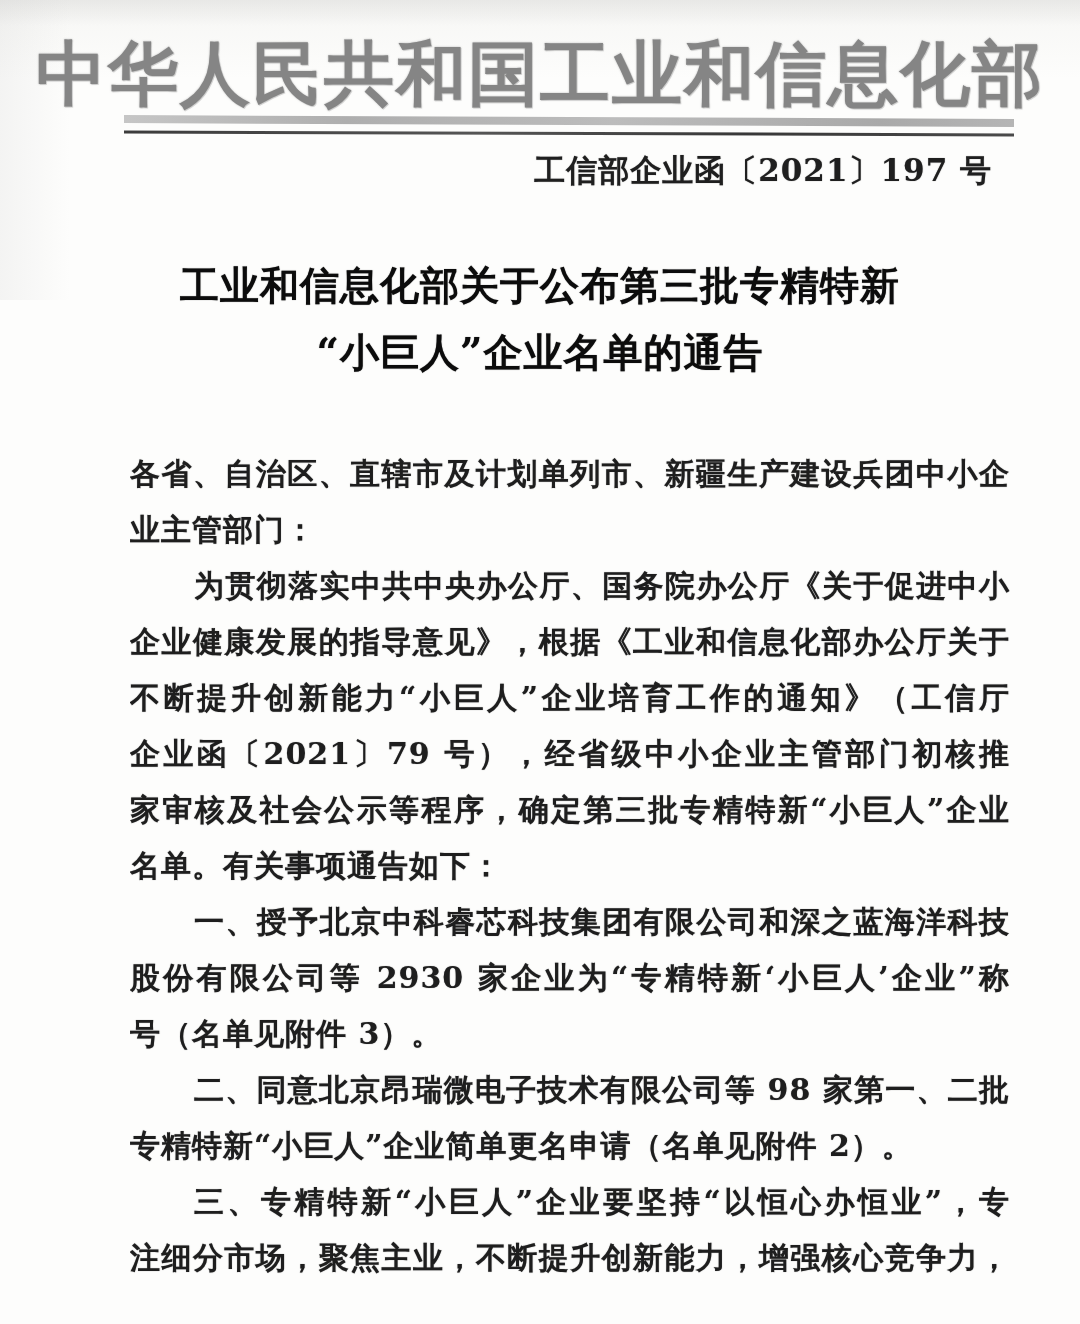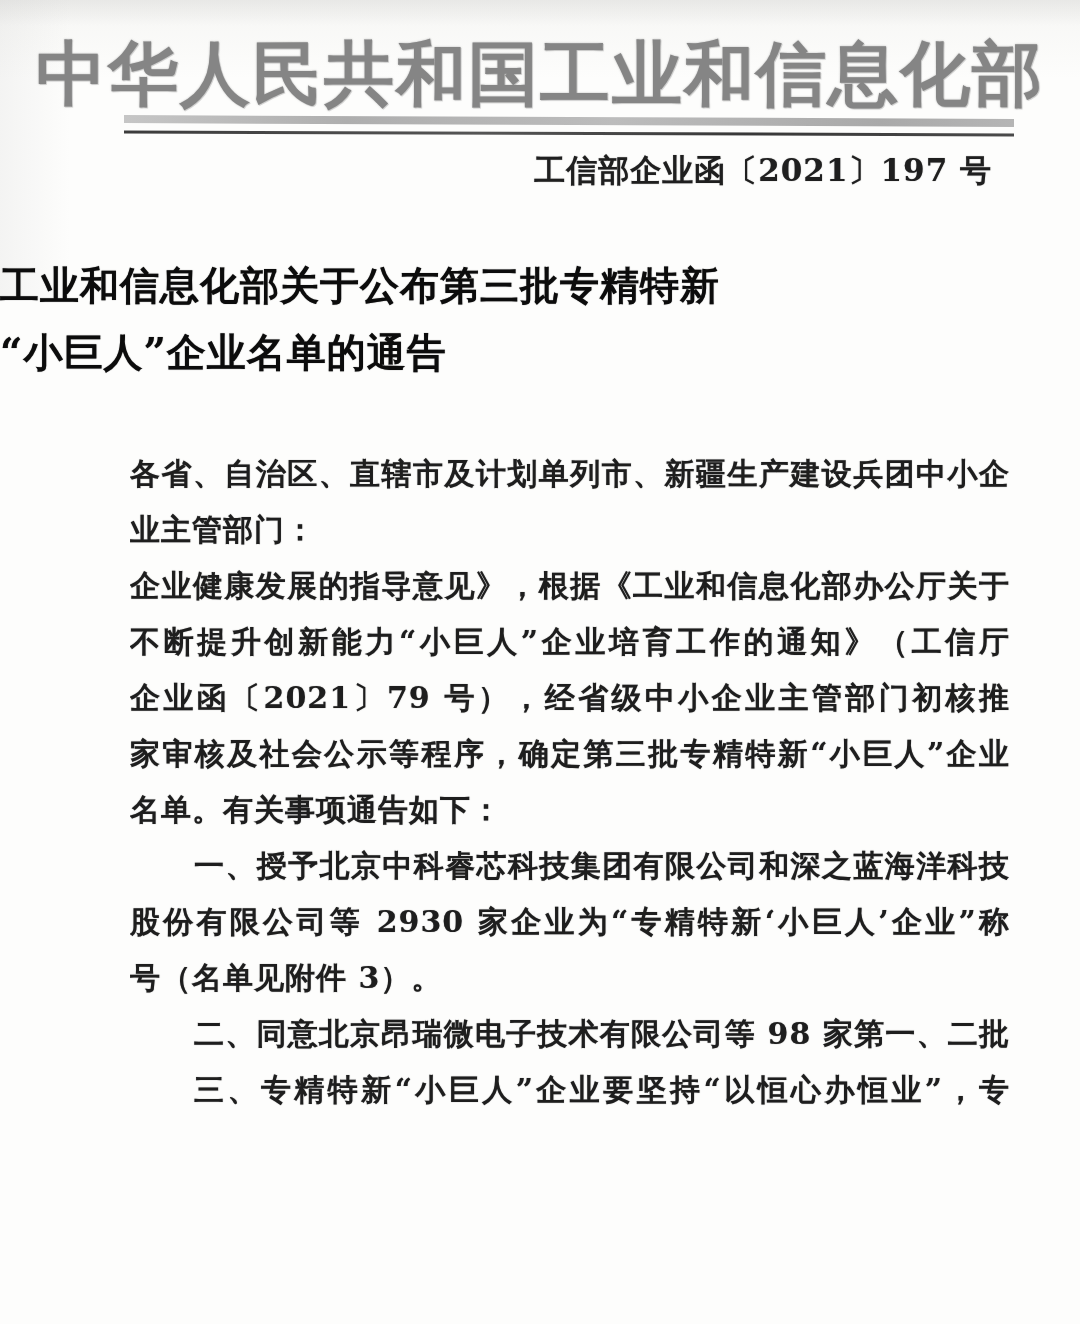--- a/index.html
+++ b/index.html
@@ -60,21 +60,21 @@
     letter-spacing: 1px;
     color: #1f1f1f;
     text-shadow: 0 0 1px rgba(20,20,20,0.5);
     white-space: nowrap;
   }
 
   .title {
     position: absolute;
     top: 252px; left: 0; right: 0;
     margin: 0;
-    text-align: left;
+    text-align: center;
     font-size: 39px;
     font-weight: 800;
     color: #0c0c0c;
     line-height: 67px;
     letter-spacing: 1px;
     text-shadow: 0 0 1px rgba(0,0,0,0.6);
   }
   .title .title-line { display: block; }
 
   .body-text {
@@ -113,25 +113,28 @@
   <div class="doc-number">工信部企业函〔2021〕197 号</div>
 
   <h1 class="title">
     <span class="title-line">工业和信息化部关于公布第三批专精特新</span>
     <span class="title-line">“小巨人”企业名单的通告</span>
   </h1>
 
   <div class="body-text">
       <div class="line fill">各省、自治区、直辖市及计划单列市、新疆生产建设兵团中小企</div>
       <div class="line">业主管部门：</div>
+      <div class="line indent fill">为贯彻落实中共中央办公厅、国务院办公厅《关于促进中小</div>
       <div class="line fill">企业健康发展的指导意见》，根据《工业和信息化部办公厅关于</div>
       <div class="line fill">不断提升创新能力“小巨人”企业培育工作的通知》（工信厅</div>
       <div class="line fill">企业函〔2021〕79 号），经省级中小企业主管部门初核推荐、专</div>
       <div class="line fill">家审核及社会公示等程序，确定第三批专精特新“小巨人”企业</div>
       <div class="line">名单。有关事项通告如下：</div>
       <div class="line indent fill">一、授予北京中科睿芯科技集团有限公司和深之蓝海洋科技</div>
       <div class="line fill">股份有限公司等 2930 家企业为“专精特新‘小巨人’企业”称</div>
       <div class="line">号（名单见附件 3）。</div>
       <div class="line indent fill">二、同意北京昂瑞微电子技术有限公司等 98 家第一、二批</div>
+      <div class="line">专精特新“小巨人”企业简单更名申请（名单见附件 2）。</div>
       <div class="line indent fill">三、专精特新“小巨人”企业要坚持“以恒心办恒业”，专</div>
+      <div class="line fill">注细分市场，聚焦主业，不断提升创新能力，增强核心竞争力，</div>
     </div>
 
 </div>
 
 </body></html>

